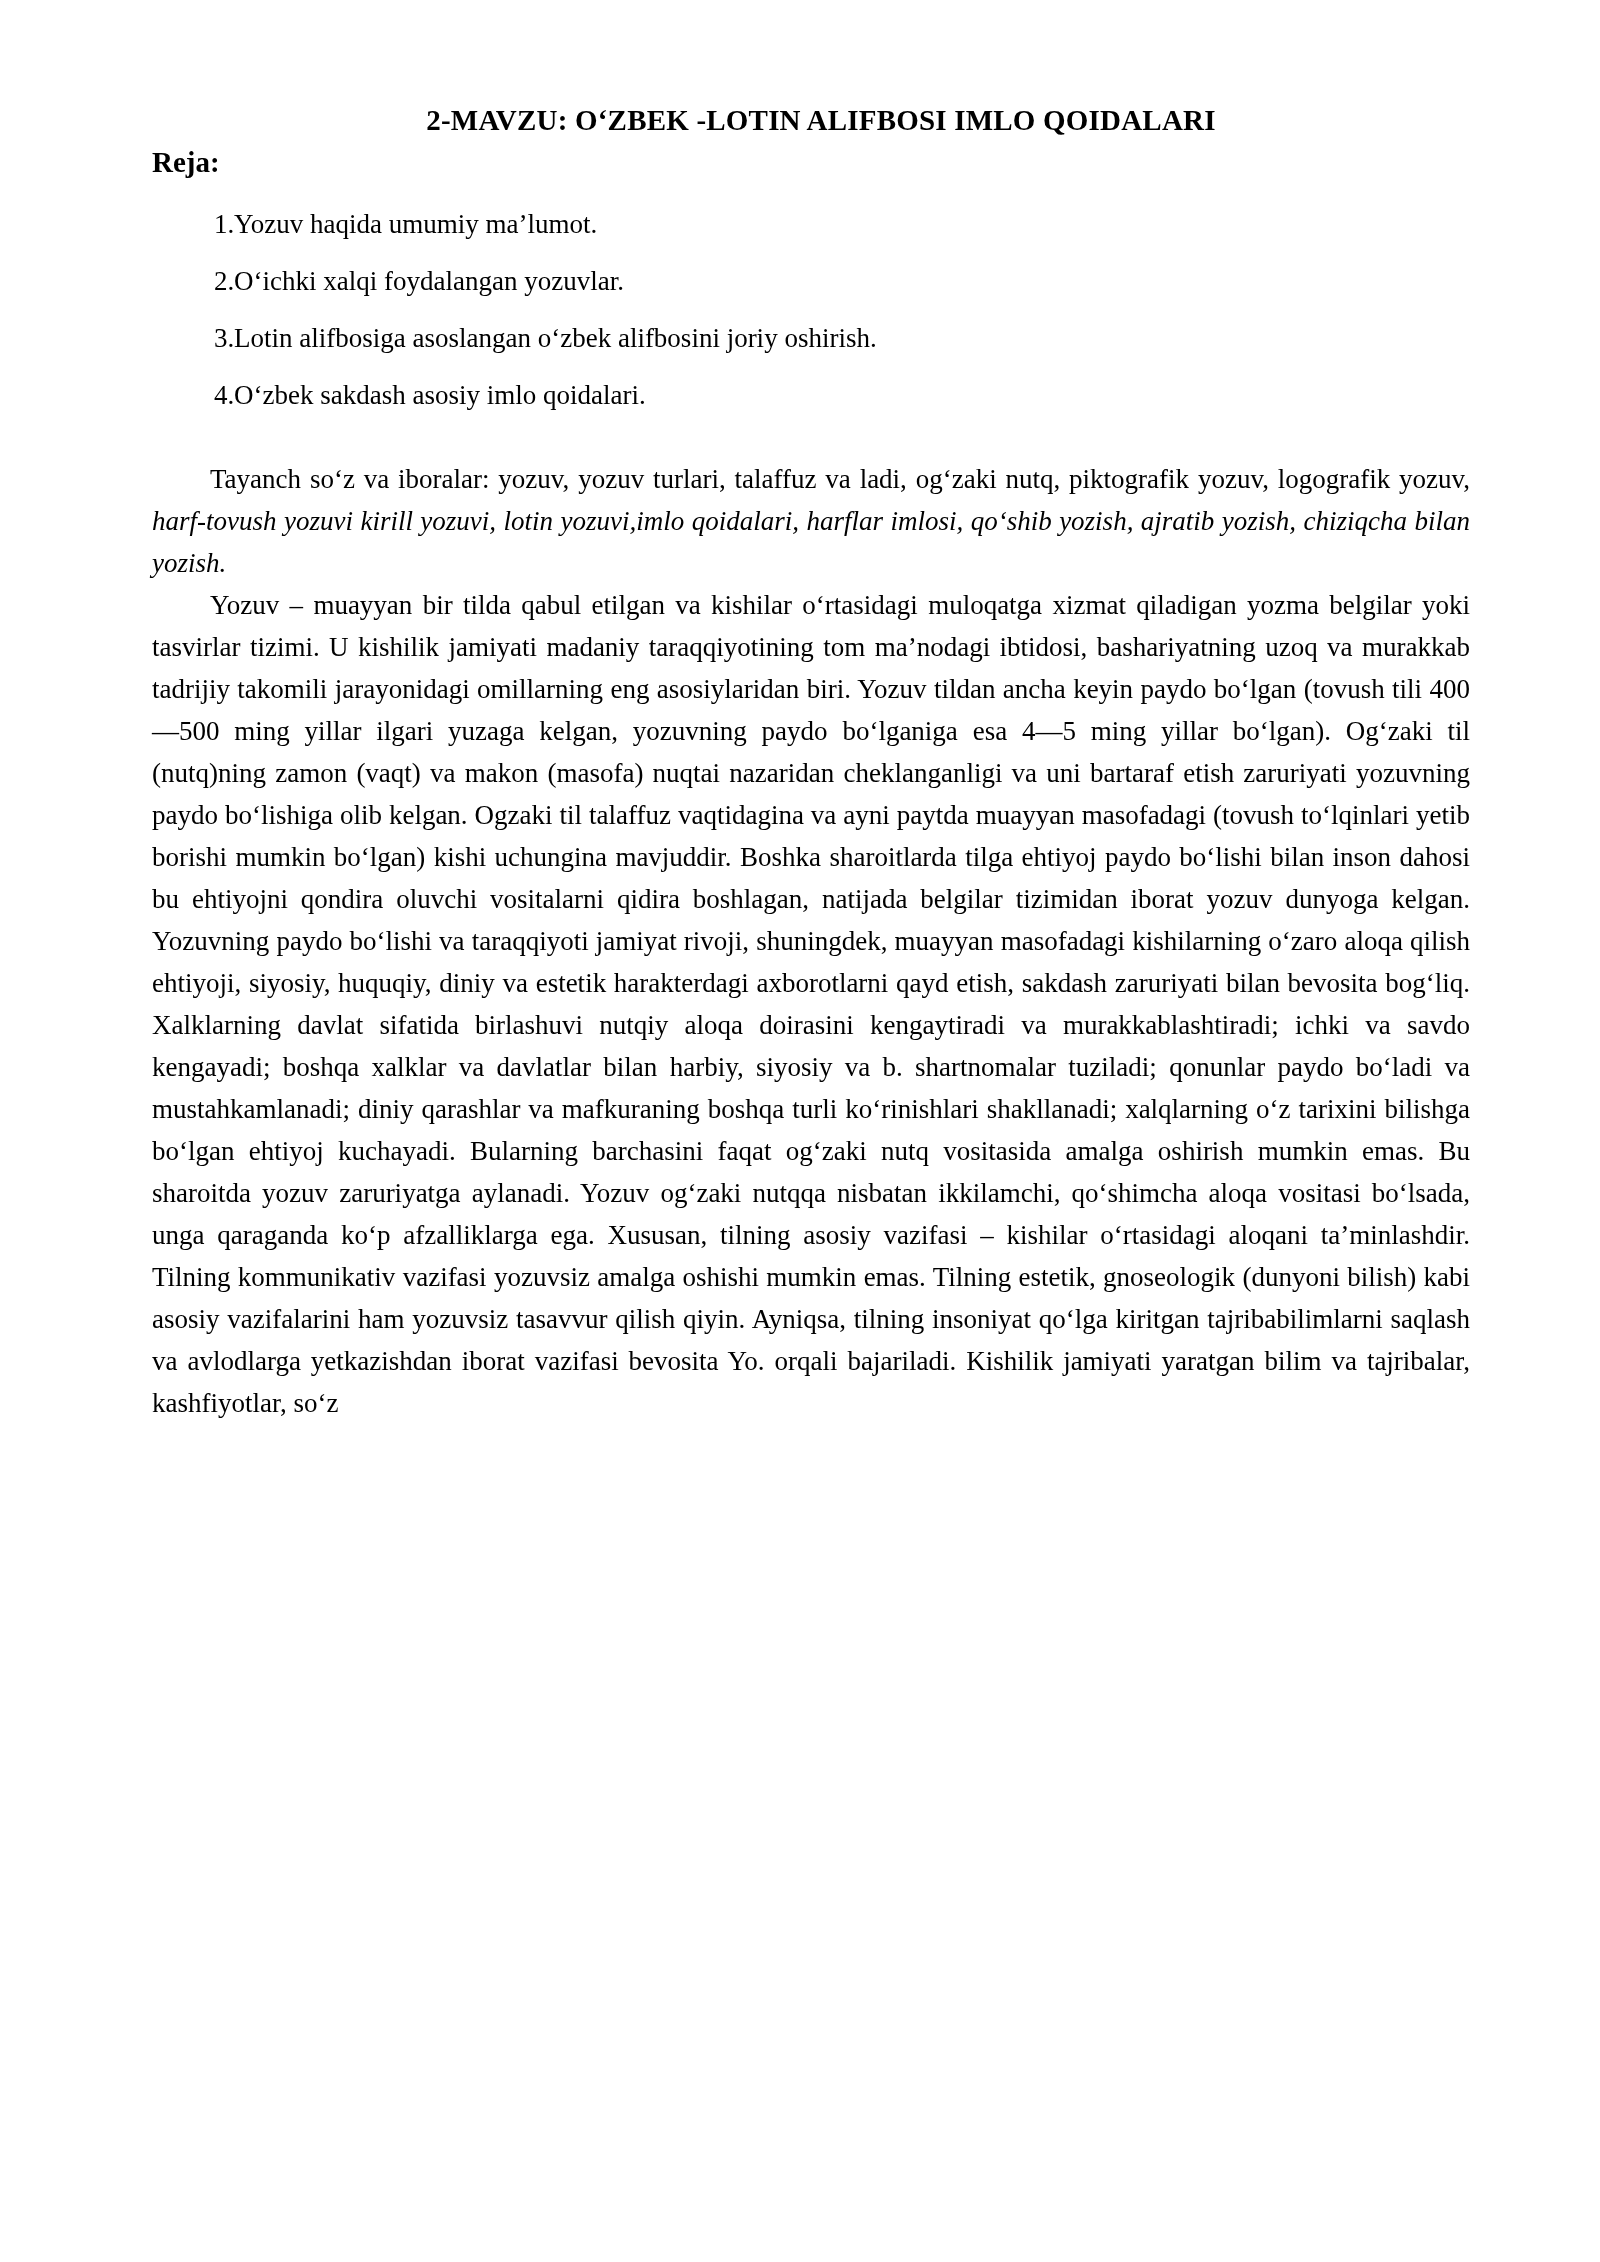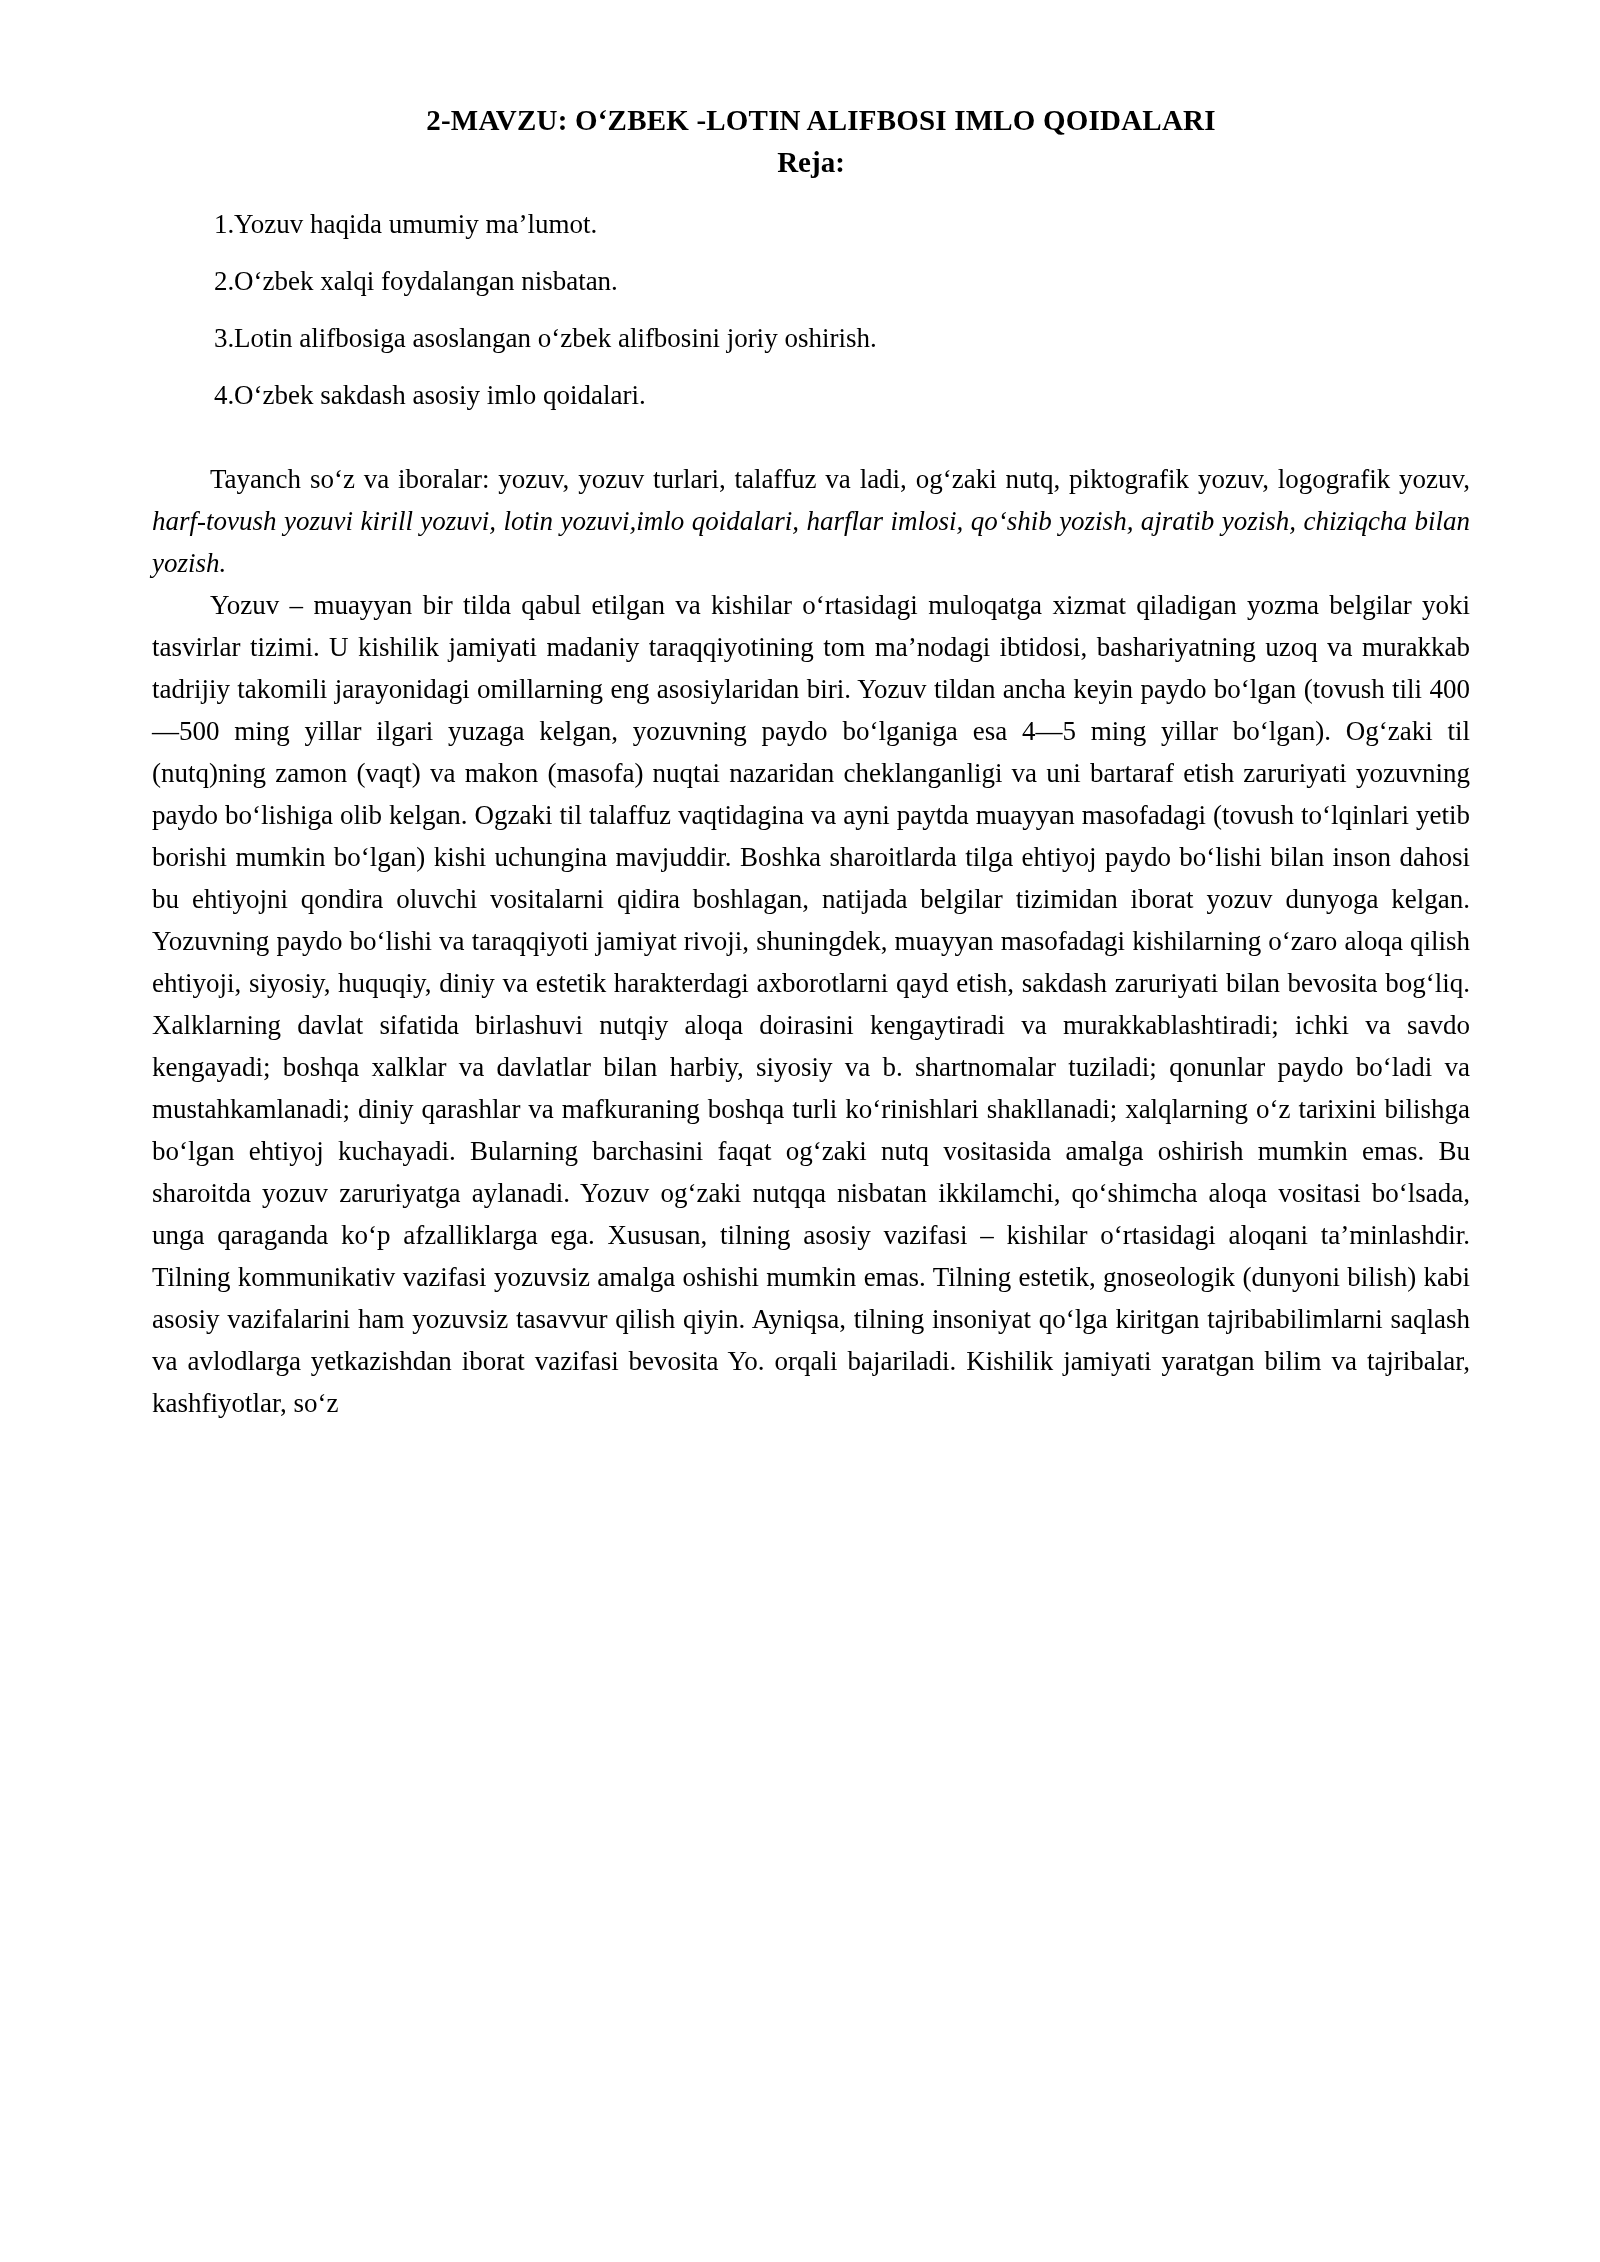--- a/index.html
+++ b/index.html
@@ -25,21 +25,20 @@
   .doc-title {
     text-align: center;
     font-weight: bold;
     font-size: 29px;
     line-height: 40px;
     letter-spacing: 0.2px;
     margin: 0 0 2px 0;
     padding-left: 20px;
   }
   .reja-heading {
-    text-align: center;
     font-weight: bold;
     font-size: 29px;
     line-height: 40px;
     margin: 0 0 6px 0;
   }
   ol.reja-list {
     list-style: none;
     margin: 0;
     padding: 0;
   }
@@ -83,21 +82,21 @@
 
   <div class="reja-heading">Reja:</div>
 
   <ol class="reja-list">
     <li>
       <span class="num">1.</span>
       <span class="txt">Yozuv haqida umumiy ma’lumot.</span>
     </li>
     <li>
       <span class="num">2.</span>
-      <span class="txt">O‘zbek xalqi foydalangan nisbatan.</span>
+      <span class="txt">O‘ichki xalqi foydalangan yozuvlar.</span>
     </li>
     <li>
       <span class="num">3.</span>
       <span class="txt">Lotin alifbosiga asoslangan o‘zbek alifbosini joriy oshirish.</span>
     </li>
     <li>
       <span class="num">4.</span>
       <span class="txt">O‘zbek sakdash asosiy imlo qoidalari.</span>
     </li>
   </ol>

